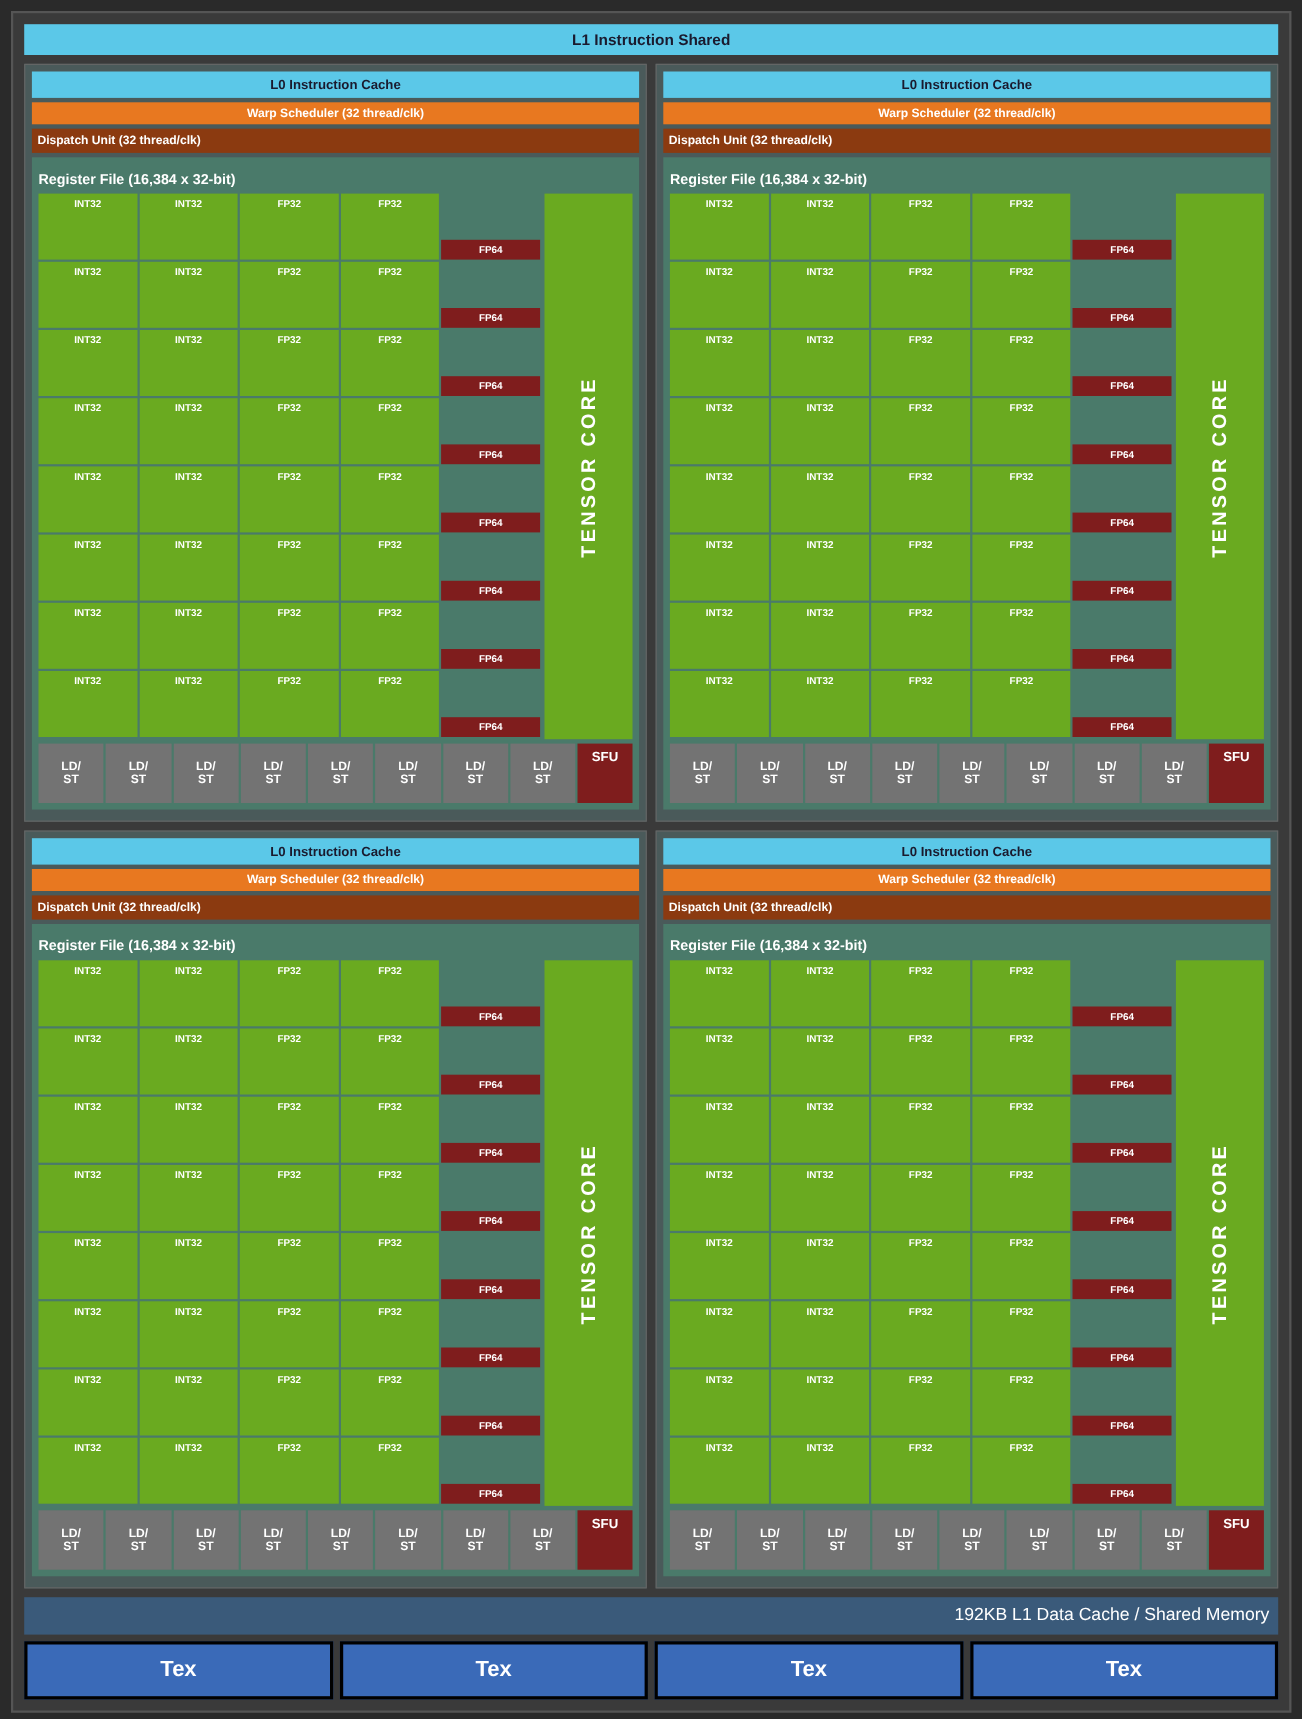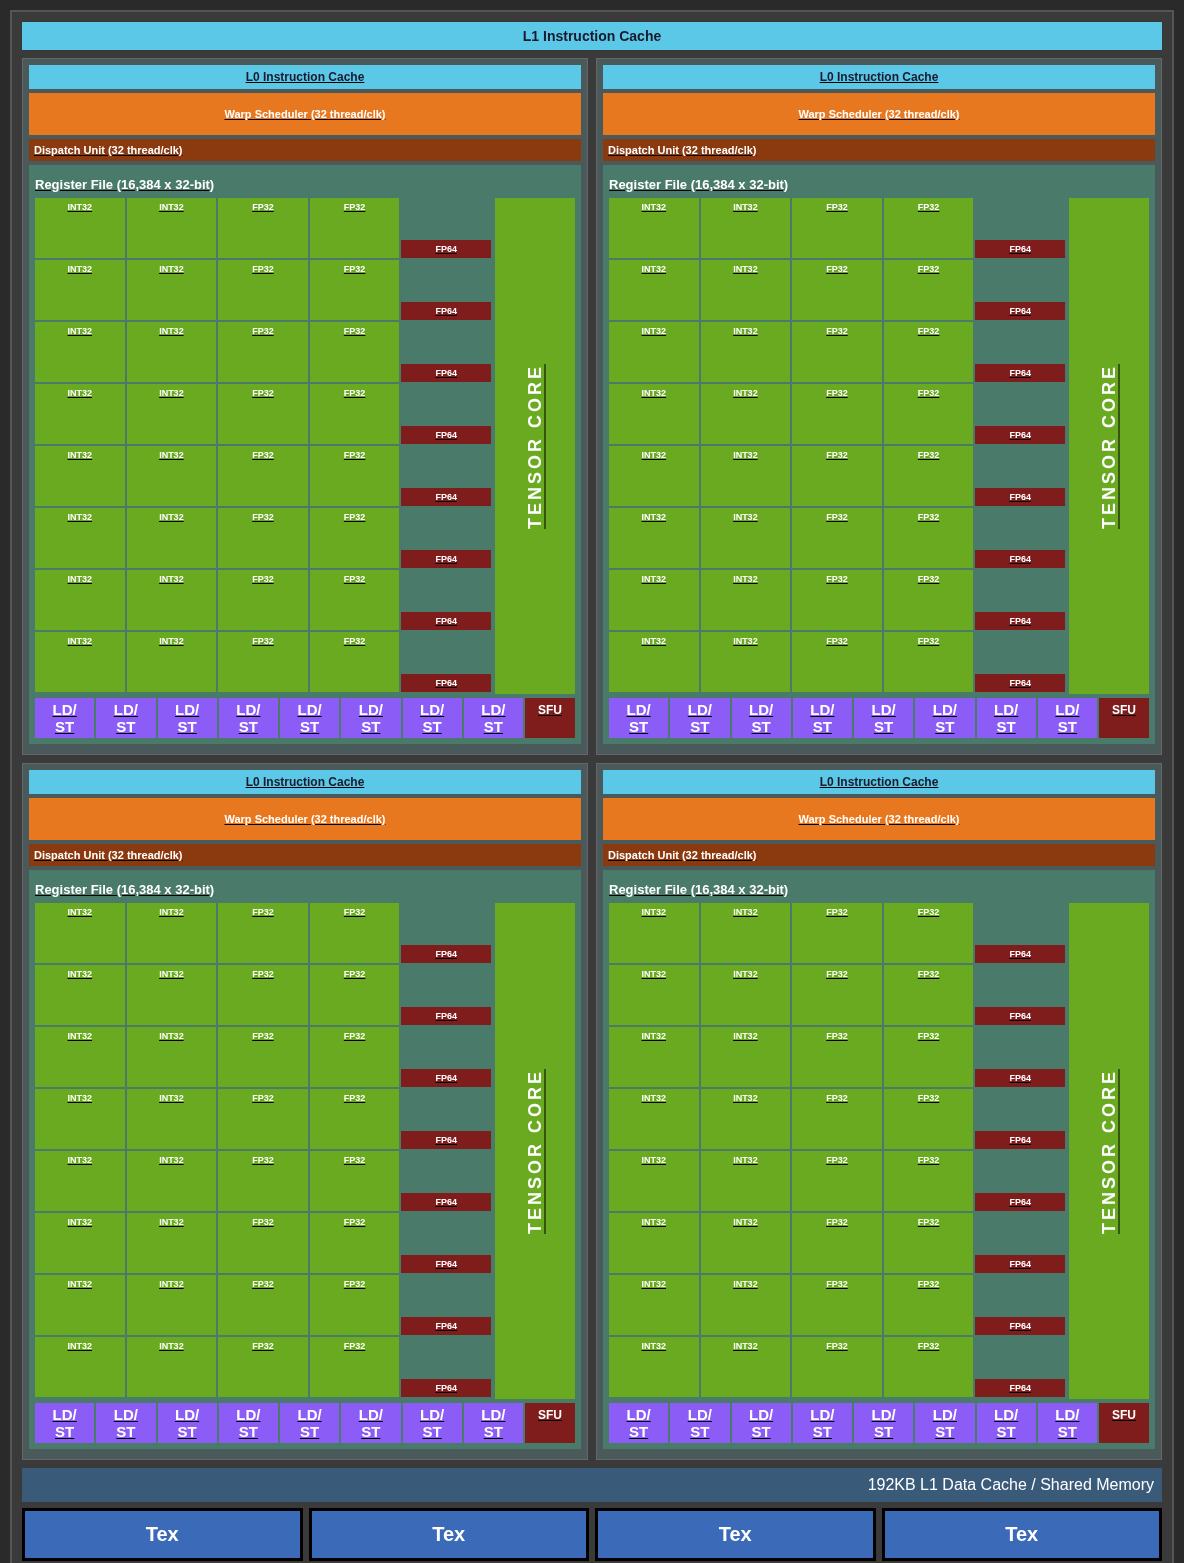--- a/index.html
+++ b/index.html
@@ -27,21 +27,20 @@
       font-weight: bold;
       font-size: 14px;
       text-align: center;
       padding: 6px;
       margin-bottom: 8px;
     }
     .two-column {
       display: flex;
       gap: 8px;
       margin-bottom: 8px;
-      text-decoration: underline;
     }
     .sub-unit {
       flex: 1;
       background: #4a5a5a;
       padding: 6px;
       border: 1px solid #666;
     }
     .l0-instruction-cache {
       background: #5bc8e8;
       color: #1a1a2e;
@@ -50,21 +49,21 @@
       text-align: center;
       padding: 5px;
       margin-bottom: 4px;
     }
     .warp-scheduler {
       background: #e87820;
       color: white;
       font-weight: bold;
       font-size: 11px;
       text-align: center;
-      padding: 15px;
+      padding: 4px;
       margin-bottom: 4px;
     }
     .dispatch-unit {
       background: #8b3a10;
       color: white;
       font-weight: bold;
       font-size: 11px;
       text-align: left;
       padding: 5px;
       margin-bottom: 4px;
@@ -121,26 +120,26 @@
       width: 80px;
       min-height: 200px;
       letter-spacing: 3px;
     }
     .ld-st-row {
       display: flex;
       gap: 2px;
       margin-top: 4px;
     }
     .ld-st-cell {
-      background: #8b5cf6;
-      color: white;
-      font-size: 15px;
-      font-weight: bold;
-      text-align: center;
-      padding: 3px 2px;
+      background: #737373;
+      color: white;
+      font-size: 11px;
+      font-weight: bold;
+      text-align: center;
+      padding: 15px 2px;
       flex: 1;
     }
     .sfu-cell {
       background: #7f1d1d;
       color: white;
       font-size: 12px;
       font-weight: bold;
       text-align: center;
       padding: 5px 8px;
       min-width: 50px;
@@ -167,21 +166,21 @@
       font-size: 20px;
       text-align: center;
       padding: 12px;
       border: 3px solid #000000;
     }
   </style>
 </head>
 <body>
 
 <div class="sm-container">
-  <div class="l1-instruction-cache">L1 Instruction Cache</div>
+  <div class="l1-instruction-cache">L1 Instruction Shared</div>
 
   <div class="two-column">
 
     <div class="sub-unit">
       <div class="l0-instruction-cache">L0 Instruction Cache</div>
       <div class="warp-scheduler">Warp Scheduler (32 thread/clk)</div>
       <div class="dispatch-unit">Dispatch Unit (32 thread/clk)</div>
       <div class="register-file-area">
         <div class="register-file-label">Register File (16,384 x 32-bit)</div>
         <div class="cores-tensor-row">

